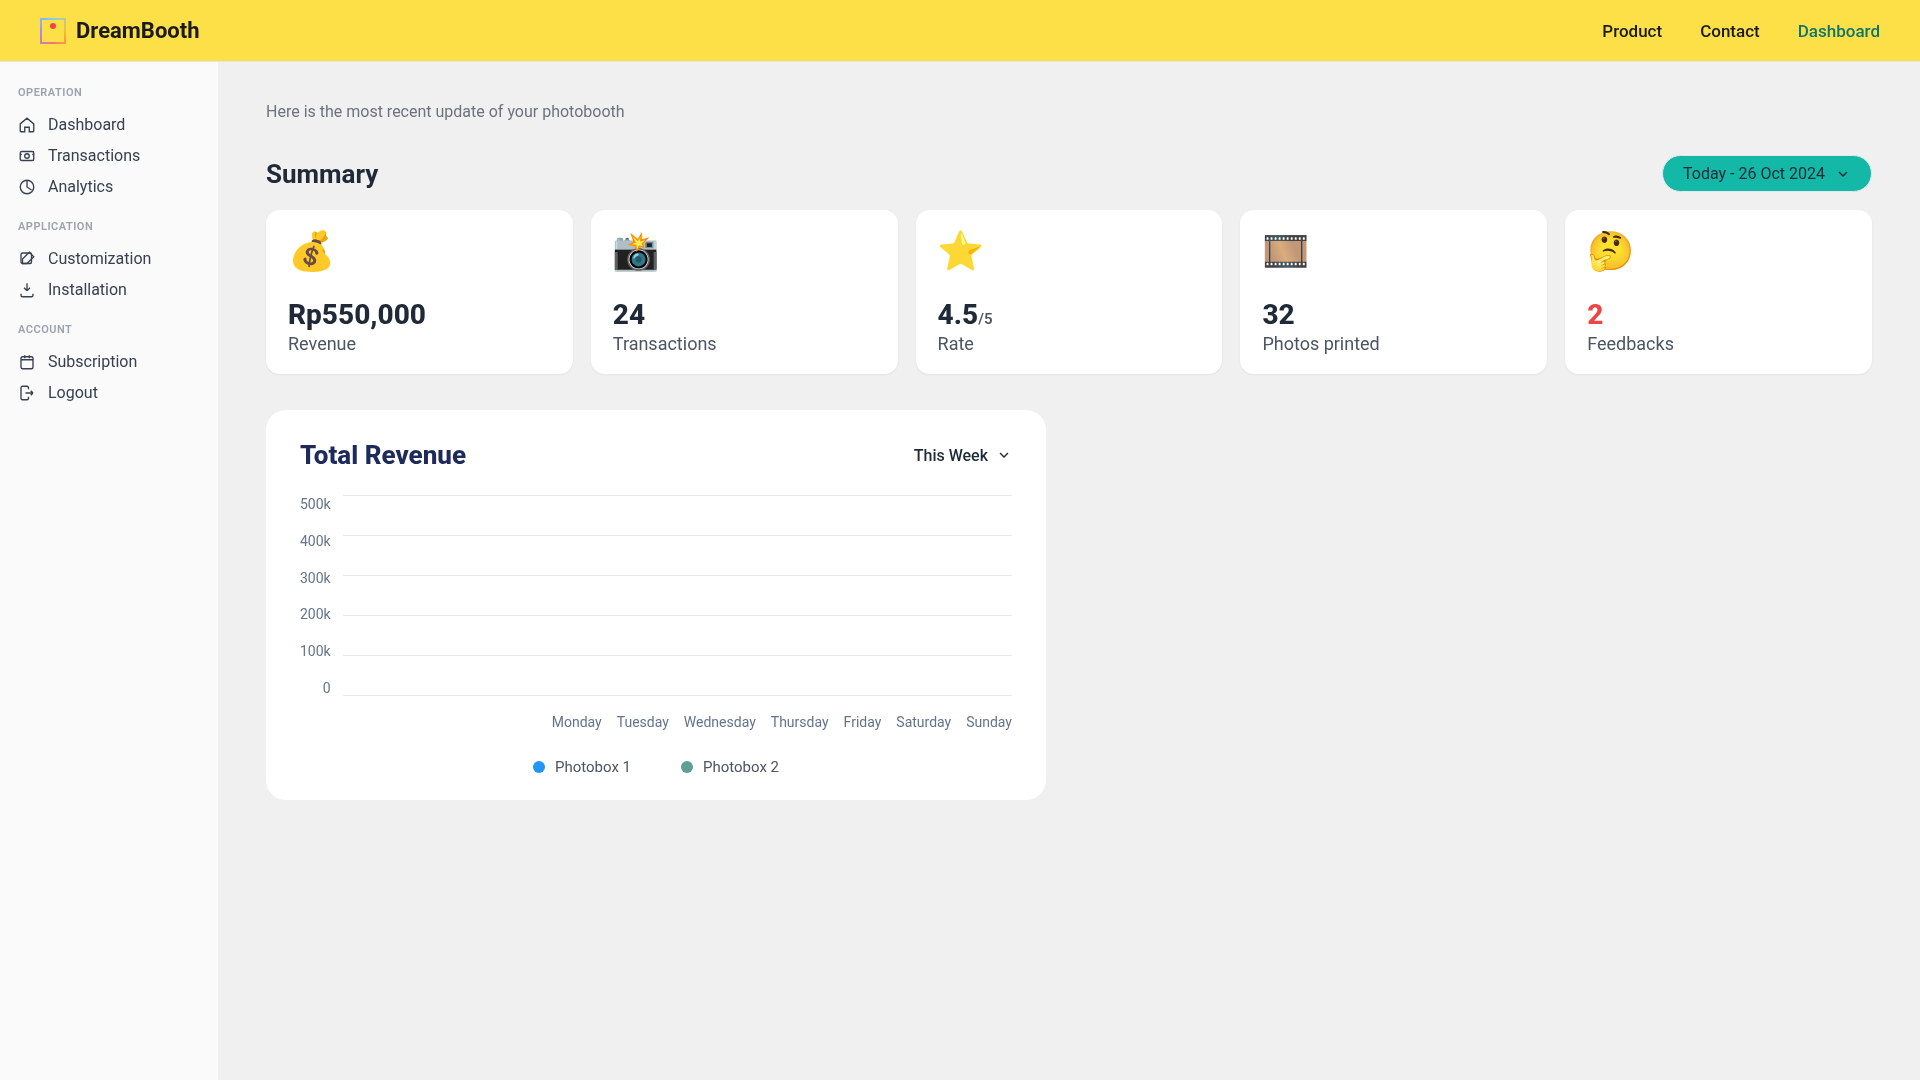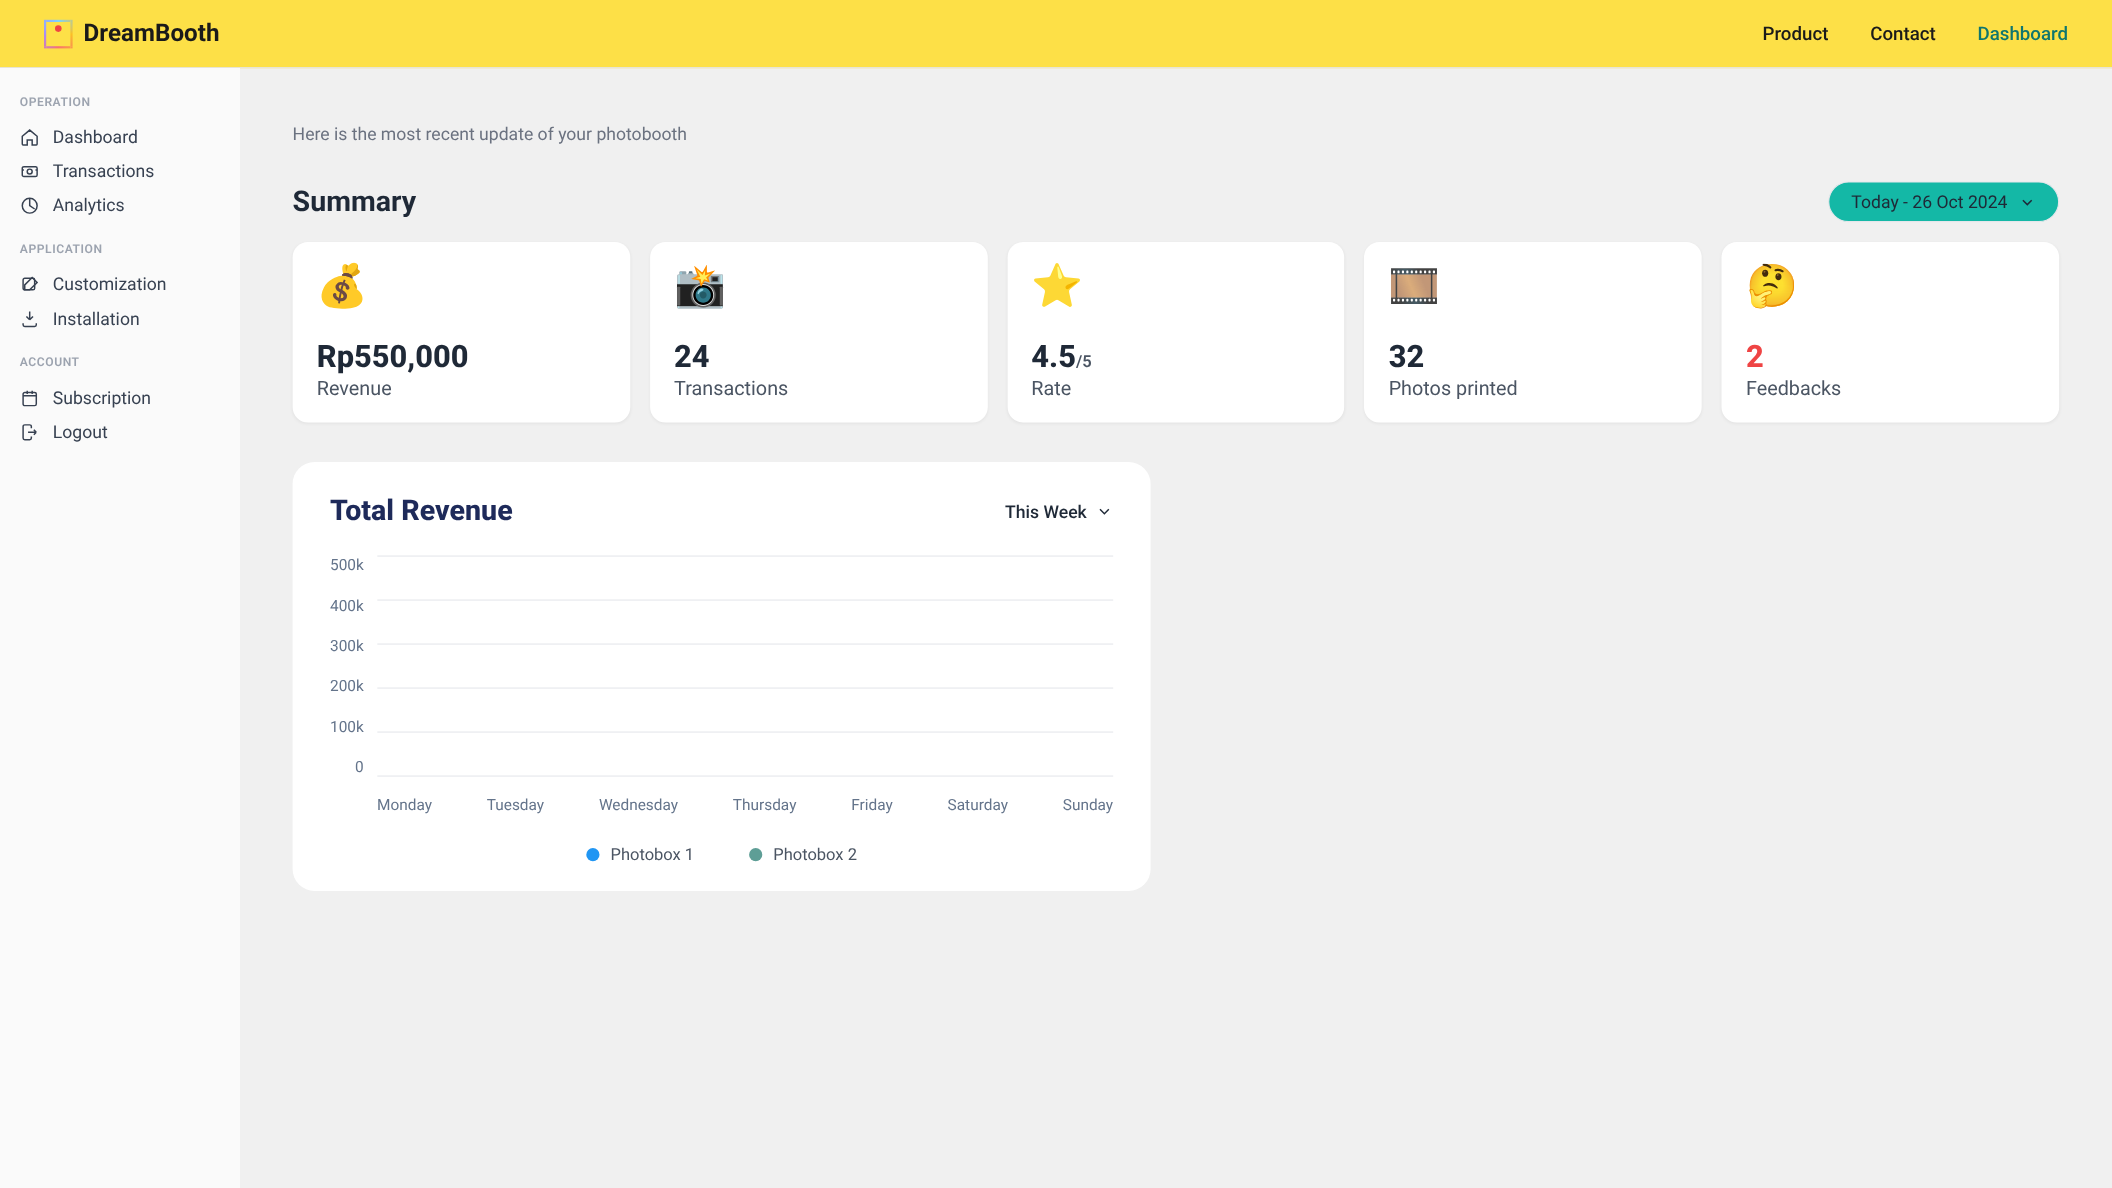--- a/index.html
+++ b/index.html
@@ -17,21 +17,21 @@
 .sidebar { position: fixed; top: 62px; left: 0; width: 218px; bottom: 0; background: #fafafa; padding: 20px 0; }
 .section-label { font-size: 11px; letter-spacing: 0.5px; color: #9ca3af; font-weight: 600; padding: 4px 18px; margin-top: 14px; }
 .section-label:first-child { margin-top: 0; }
 .side-items { margin-top: 6px; margin-bottom: 14px; }
 .side-item { display: flex; align-items: center; gap: 12px; padding: 6px 18px; color: #374151; font-size: 16px; cursor: pointer; }
 .side-icon { width: 18px; height: 18px; display: inline-flex; align-items: center; justify-content: center; color: #374151; }
 .side-icon svg { width: 18px; height: 18px; stroke: currentColor; fill: none; stroke-width: 1.8; }
 
 .main { margin-left: 218px; padding: 38px 48px; }
 .welcome-title { font-size: 21px; font-weight: 700; color: #1f2937; }
-.welcome-sub { font-size: 16px; color: #6b7280; margin-top: 12px; }
+.welcome-sub { font-size: 16px; color: #6b7280; margin-top: 2px; }
 
 .summary-head { display: flex; justify-content: space-between; align-items: center; margin-top: 34px; }
 .summary-title { font-size: 26px; font-weight: 700; color: #1f2937; }
 .date-pill { background: #14b8a6; border: 1px solid #e5e7eb; border-radius: 999px; padding: 8px 20px; display: flex; align-items: center; gap: 10px; font-size: 16px; color: #1f2937; cursor: pointer; }
 
 .cards { display: flex; gap: 18px; margin-top: 18px; }
 .card { flex: 1; background: #fff; border-radius: 14px; padding: 22px 22px 20px; box-shadow: 0 1px 3px rgba(0,0,0,0.05); }
 .card-emoji { font-size: 38px; line-height: 1; }
 .card-value { font-size: 28px; font-weight: 800; margin-top: 28px; color: #1f2937; }
 .card-value .denom { font-size: 15px; font-weight: 600; color: #4b5563; }
@@ -47,21 +47,21 @@
 .y-axis { display: flex; flex-direction: column; justify-content: space-between; height: 200px; text-align: right; padding-right: 12px; }
 .y-axis span { font-size: 14px; color: #64748b; text-align: right; }
 .plot-wrap { flex: 1; }
 .plot { position: relative; height: 200px; border-bottom: 0; }
 .grid-line { position: absolute; left: 0; right: 0; height: 1px; background: #e5e7eb; }
 .bars-row { position: absolute; left: 0; right: 0; bottom: 0; top: 0; display: flex; justify-content: space-around; align-items: flex-end; }
 .bar-group { display: flex; gap: 6px; align-items: flex-end; }
 .bar { width: 20px; border-radius: 4px 4px 0 0; }
 .bar.s1 { background: #2196f3; }
 .bar.s2 { background: #5e9e96; }
-.x-axis { display: flex; justify-content: space-between; margin-top: 18px; }
+.x-axis { display: flex; justify-content: flex-end; margin-top: 18px; gap: 15px; }
 .x-axis span { font-size: 14px; color: #64748b; }
 .legend { display: flex; justify-content: center; gap: 50px; margin-top: 28px; }
 .legend-item { display: flex; align-items: center; gap: 10px; font-size: 15px; color: #4b5563; }
 .legend-dot { width: 12px; height: 12px; border-radius: 50%; }
 .legend-dot.s1 { background: #2196f3; }
 .legend-dot.s2 { background: #5e9e96; }
 
 .chev-down { width: 16px; height: 16px; }
 .chev-down svg { width: 100%; height: 100%; stroke: #1f2937; fill: none; stroke-width: 2; }
 </style>

